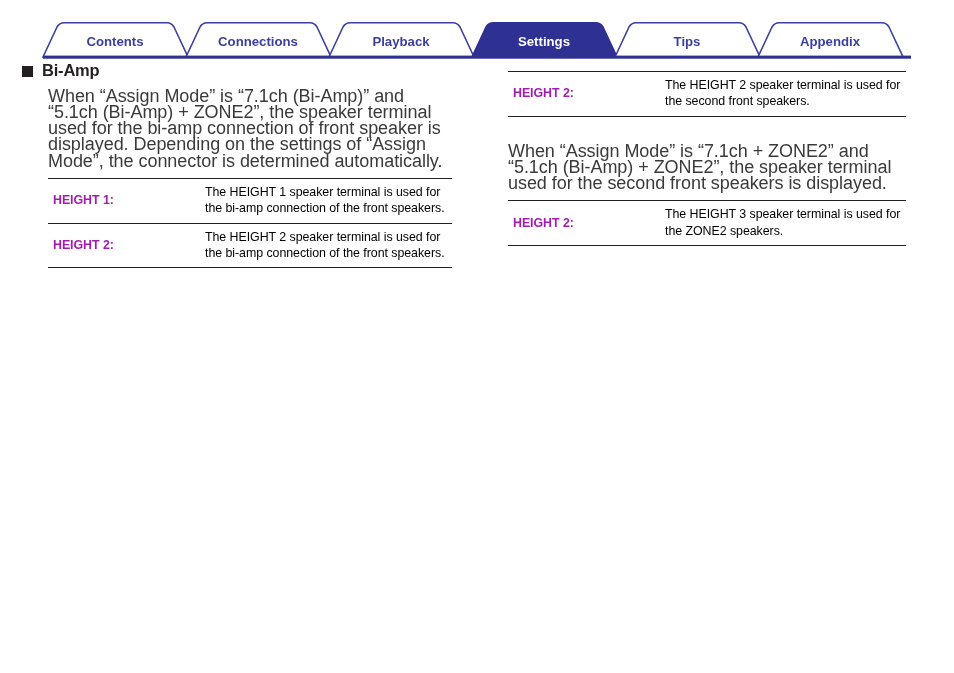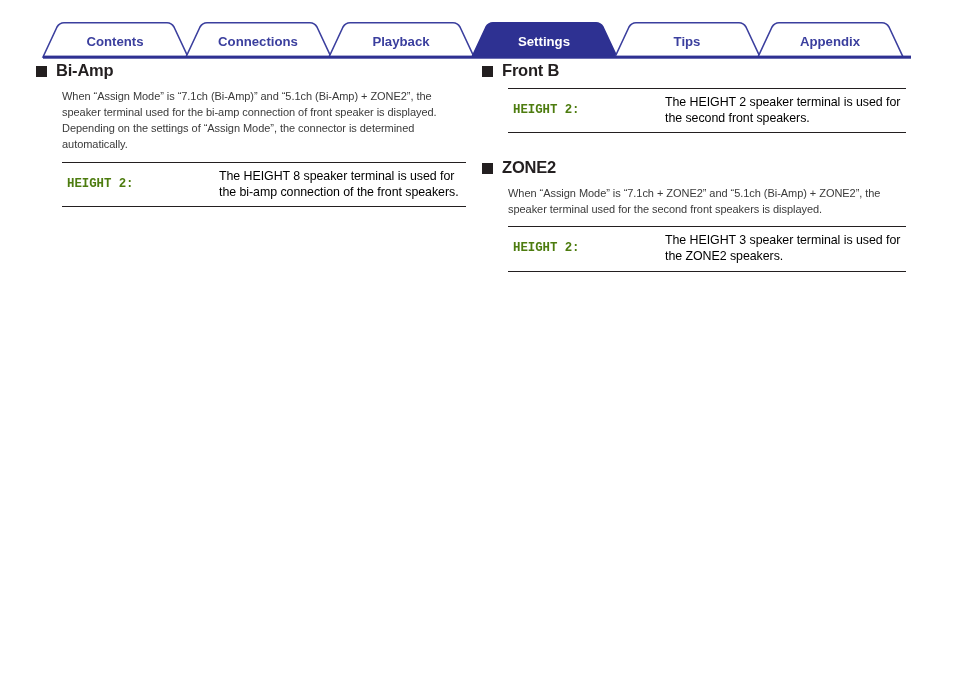--- a/index.html
+++ b/index.html
@@ -44,21 +44,21 @@
     left: 0;
     top: 62px;
     width: 954px;
     height: 540px;
   }
   .col {
     position: absolute;
     top: 0;
     width: 430px;
   }
-  .col-left  { left: 36px; }
+  .col-left  { left: 22px; }
   .col-right { left: 482px; }
 
   .section { margin-bottom: 2px; }
 
   .sec-head {
     display: flex;
     align-items: center;
     margin: 0 0 9px 0;
     padding: 0;
   }
@@ -74,21 +74,21 @@
   .sec-title {
     font-size: 16.5px;
     font-weight: bold;
     letter-spacing: -0.2px;
     color: #231f20;
     line-height: 1;
   }
 
   .sec-body {
     margin: 8px 0 0 26px;
-    font-size: 11px;
+    font-size: 18px;
     line-height: 16.3px;
     color: #3a3a3a;
     letter-spacing: -0.05px;
   }
 
   
   .deftable {
     margin: 9px 0 0 26px;
     width: 404px;
     border-collapse: collapse;
@@ -102,24 +102,23 @@
     padding: 5px 0 6px 0;
     vertical-align: middle;
     font-size: 12.4px;
     line-height: 16.3px;
     color: #000000;
     letter-spacing: -0.05px;
   }
   .deftable td.term {
     width: 152px;
     font-weight: bold;
-    color: #4d7c0f;
+    color: #a21caf;
     padding-left: 5px;
     vertical-align: middle;
-    font-family: Liberation Mono, monospace;
   }
   .deftable td.desc {
     vertical-align: top;
     padding-top: 5px;
   }
 
   
   .col-right .deftable { width: 398px; }
 
   
@@ -167,51 +166,47 @@
 
     <div class="section">
       <div class="sec-head">
         <span class="sec-bullet"></span>
         <span class="sec-title">Bi-Amp</span>
       </div>
       <p class="sec-body">When “Assign Mode” is “7.1ch (Bi-Amp)” and “5.1ch (Bi-Amp) + ZONE2”, the speaker terminal used for the bi-amp connection of front speaker is displayed. Depending on the settings of “Assign Mode”, the connector is determined automatically.</p>
       <table class="deftable">
         <tbody>
           <tr>
+            <td class="term">HEIGHT 1:</td>
+            <td class="desc">The HEIGHT 1 speaker terminal is used for the bi-amp connection of the front speakers.</td>
+          </tr>
+          <tr>
             <td class="term">HEIGHT 2:</td>
-            <td class="desc">The HEIGHT 8 speaker terminal is used for the bi-amp connection of the front speakers.</td>
+            <td class="desc">The HEIGHT 2 speaker terminal is used for the bi-amp connection of the front speakers.</td>
           </tr>
         </tbody>
       </table>
     </div>
 
   </div>
 
   <div class="col col-right">
 
     <div class="section" style="margin-bottom:26px;">
-      <div class="sec-head">
-        <span class="sec-bullet"></span>
-        <span class="sec-title">Front B</span>
-      </div>
       <table class="deftable">
         <tbody>
           <tr>
             <td class="term">HEIGHT 2:</td>
             <td class="desc">The HEIGHT 2 speaker terminal is used for the second front speakers.</td>
           </tr>
         </tbody>
       </table>
     </div>
 
     <div class="section">
-      <div class="sec-head">
-        <span class="sec-bullet"></span>
-        <span class="sec-title">ZONE2</span>
-      </div>
       <p class="sec-body">When “Assign Mode” is “7.1ch + ZONE2” and “5.1ch (Bi-Amp) + ZONE2”, the speaker terminal used for the second front speakers is displayed.</p>
       <table class="deftable">
         <tbody>
           <tr>
             <td class="term">HEIGHT 2:</td>
             <td class="desc">The HEIGHT 3 speaker terminal is used for the ZONE2 speakers.</td>
           </tr>
         </tbody>
       </table>
     </div>

